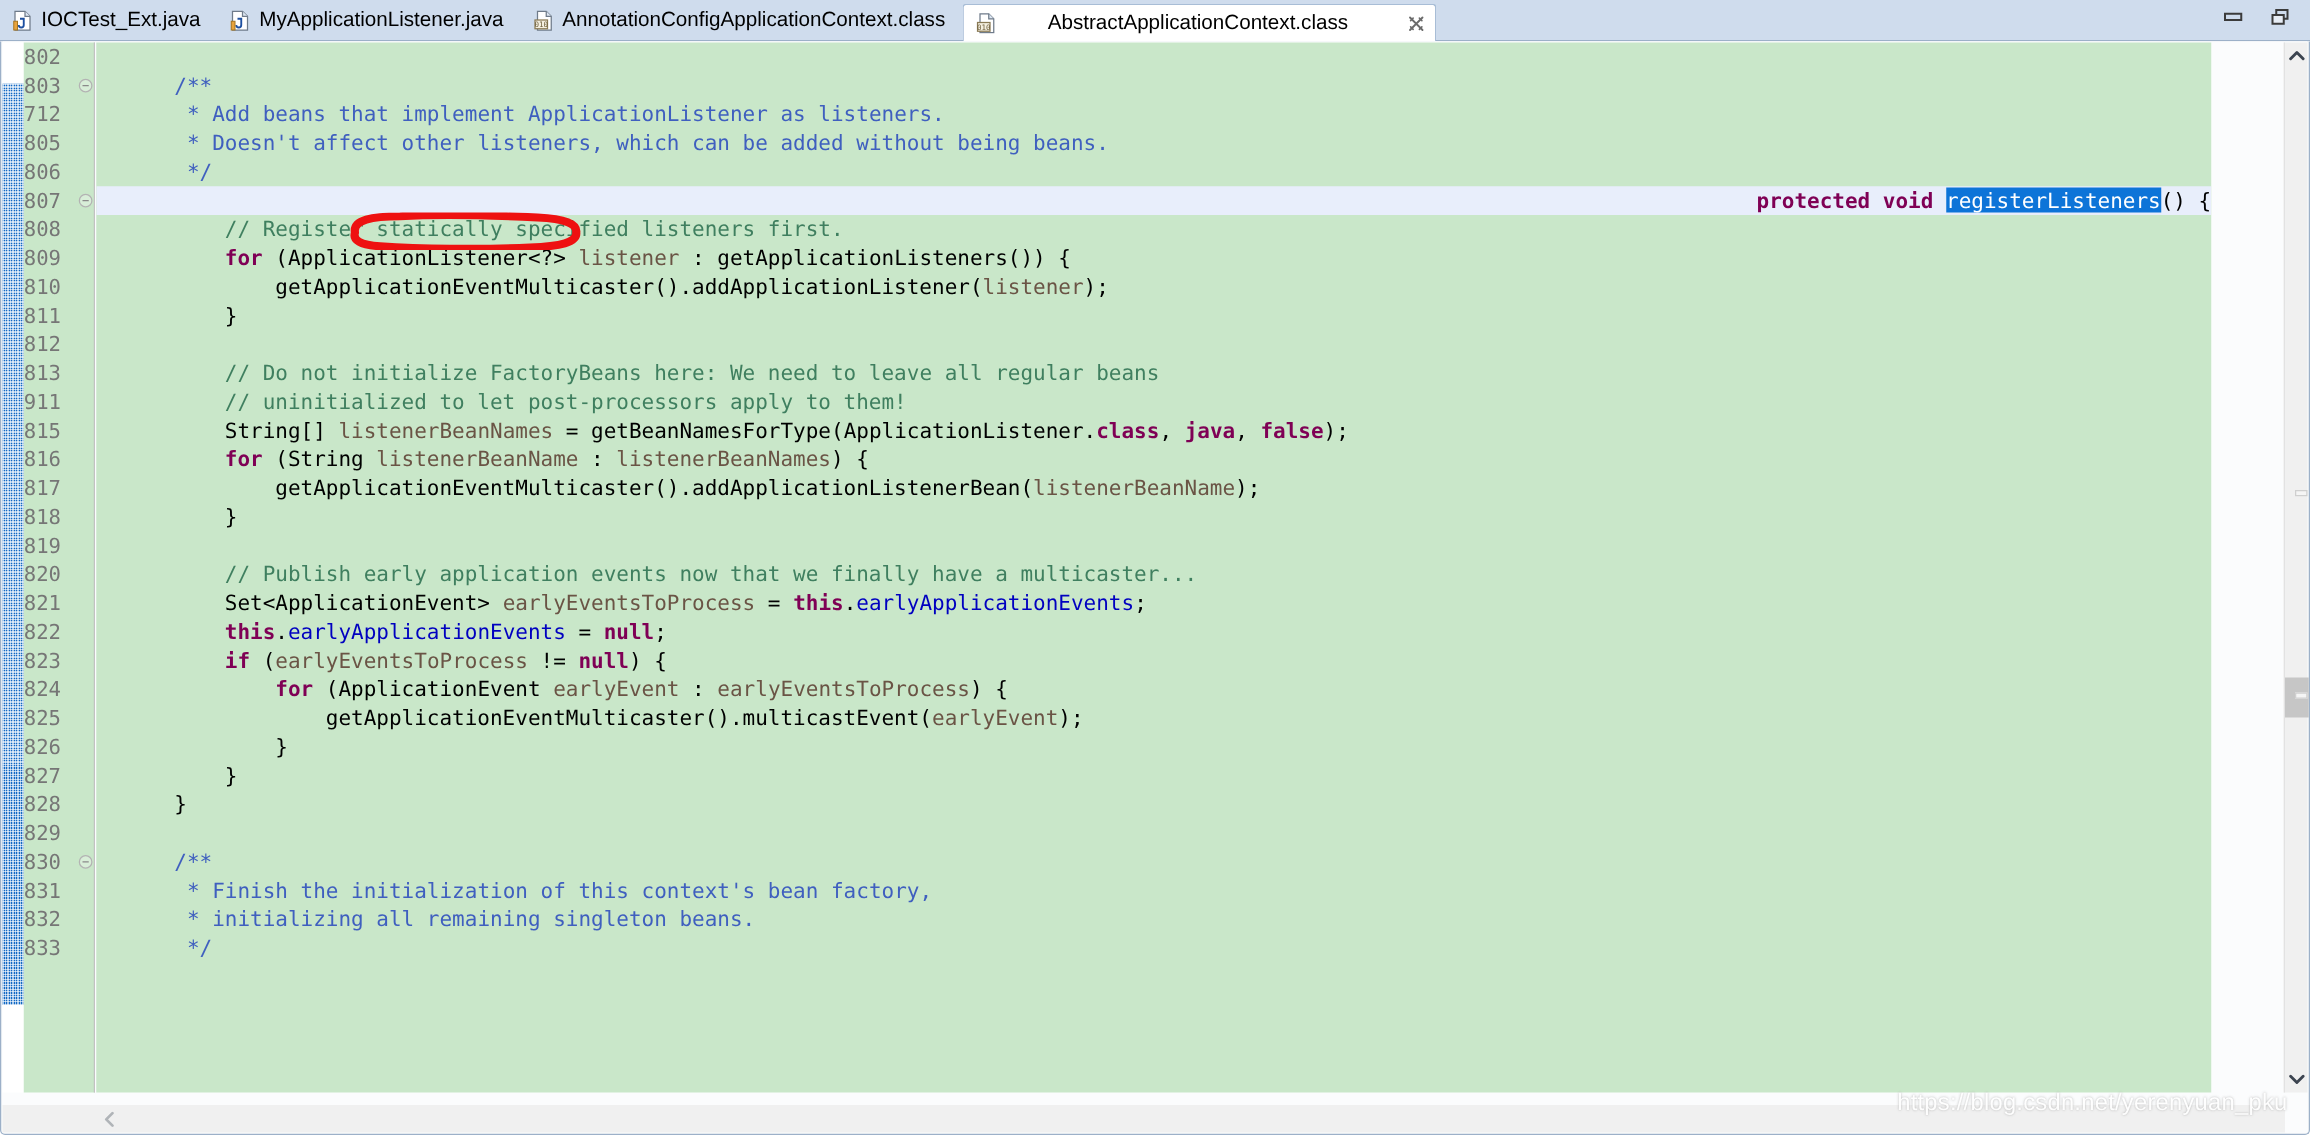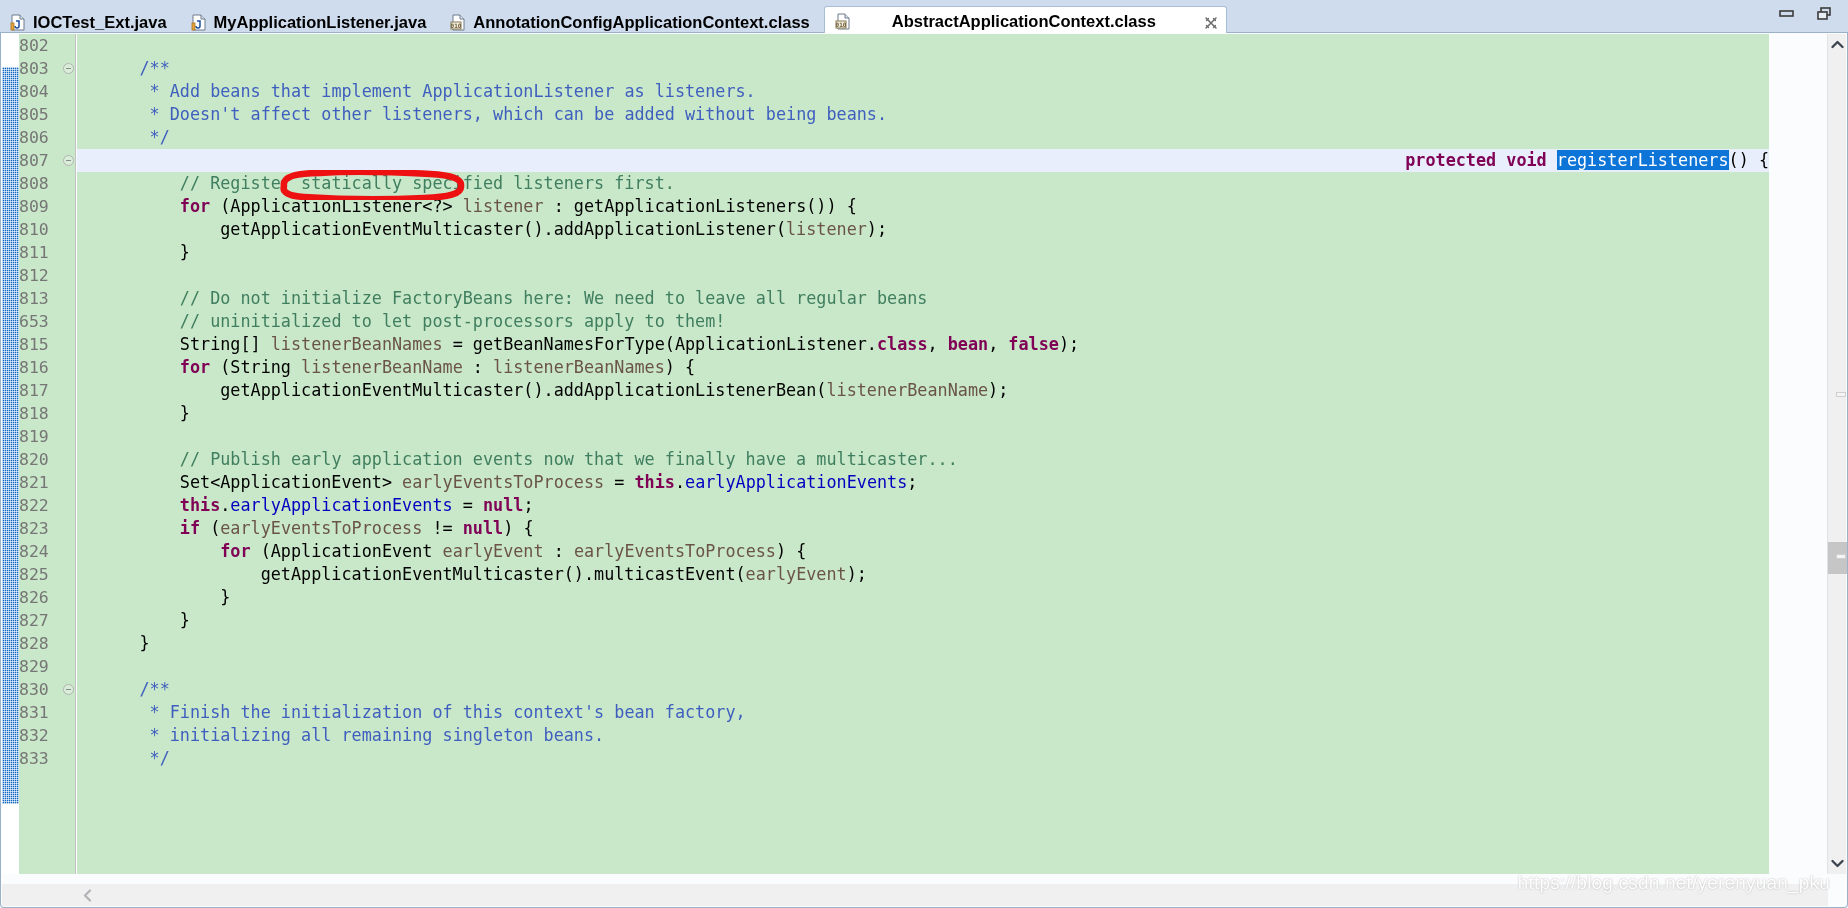--- a/index.html
+++ b/index.html
@@ -29,22 +29,21 @@
     height: 33px;
     background: #cfdced;
     border-bottom: 1px solid #9cb0c8;
     box-sizing: border-box;
   }
   .tabbar-inner {
     position: absolute;
     left: 0; top: 0;
     height: 33px;
     display: flex;
-    align-items: flex-end;
-    font-weight: bold;
+    align-items: flex-start;
   }
   .tab {
     height: 27px;
     display: flex;
     align-items: center;
     padding: 0 14px 0 10px;
     gap: 7px;
     font-size: 16.5px;
     color: #000000;
     white-space: nowrap;
@@ -358,31 +357,31 @@
 
   <div class="editor-frame">
 
     <div class="markerbar">
       <div class="markerbar-fill"></div>
     </div>
 
     <div class="gutter" id="gutter">
         <div class="gutter-line"><span>802</span></div>
         <div class="gutter-line"><span>803</span><span class="fold"></span></div>
-        <div class="gutter-line"><span>804</span></div>
+        <div class="gutter-line"><span>712</span></div>
         <div class="gutter-line"><span>805</span></div>
         <div class="gutter-line"><span>806</span></div>
         <div class="gutter-line"><span>807</span><span class="fold"></span></div>
         <div class="gutter-line"><span>808</span></div>
         <div class="gutter-line"><span>809</span></div>
         <div class="gutter-line"><span>810</span></div>
         <div class="gutter-line"><span>811</span></div>
         <div class="gutter-line"><span>812</span></div>
         <div class="gutter-line"><span>813</span></div>
-        <div class="gutter-line"><span>653</span></div>
+        <div class="gutter-line"><span>911</span></div>
         <div class="gutter-line"><span>815</span></div>
         <div class="gutter-line"><span>816</span></div>
         <div class="gutter-line"><span>817</span></div>
         <div class="gutter-line"><span>818</span></div>
         <div class="gutter-line"><span>819</span></div>
         <div class="gutter-line"><span>820</span></div>
         <div class="gutter-line"><span>821</span></div>
         <div class="gutter-line"><span>822</span></div>
         <div class="gutter-line"><span>823</span></div>
         <div class="gutter-line"><span>824</span></div>
@@ -404,21 +403,21 @@
         <div class="code-line"><span class="t-pl">     </span><span class="t-doc">* Doesn't affect other listeners, which can be added without being beans.</span></div>
         <div class="code-line"><span class="t-pl">     </span><span class="t-doc">*/</span></div>
         <div class="code-line current"><span class="t-pl">    </span><span class="t-kw">protected void </span><span class="t-sel">registerListeners</span><span class="t-pl">() {</span></div>
         <div class="code-line"><span class="t-pl">        </span><span class="t-cmt">// Register statically specified listeners first.</span></div>
         <div class="code-line"><span class="t-pl">        </span><span class="t-kw">for</span><span class="t-pl"> (ApplicationListener&lt;?&gt; </span><span class="t-lvar">listener</span><span class="t-pl"> : getApplicationListeners()) {</span></div>
         <div class="code-line"><span class="t-pl">            getApplicationEventMulticaster().addApplicationListener(</span><span class="t-lvar">listener</span><span class="t-pl">);</span></div>
         <div class="code-line"><span class="t-pl">        }</span></div>
         <div class="code-line"></div>
         <div class="code-line"><span class="t-pl">        </span><span class="t-cmt">// Do not initialize FactoryBeans here: We need to leave all regular beans</span></div>
         <div class="code-line"><span class="t-pl">        </span><span class="t-cmt">// uninitialized to let post-processors apply to them!</span></div>
-        <div class="code-line"><span class="t-pl">        String[] </span><span class="t-lvar">listenerBeanNames</span><span class="t-pl"> = getBeanNamesForType(ApplicationListener.</span><span class="t-kw">class</span><span class="t-pl">, </span><span class="t-kw">bean</span><span class="t-pl">, </span><span class="t-kw">false</span><span class="t-pl">);</span></div>
+        <div class="code-line"><span class="t-pl">        String[] </span><span class="t-lvar">listenerBeanNames</span><span class="t-pl"> = getBeanNamesForType(ApplicationListener.</span><span class="t-kw">class</span><span class="t-pl">, </span><span class="t-kw">java</span><span class="t-pl">, </span><span class="t-kw">false</span><span class="t-pl">);</span></div>
         <div class="code-line"><span class="t-pl">        </span><span class="t-kw">for</span><span class="t-pl"> (String </span><span class="t-lvar">listenerBeanName</span><span class="t-pl"> : </span><span class="t-lvar">listenerBeanNames</span><span class="t-pl">) {</span></div>
         <div class="code-line"><span class="t-pl">            getApplicationEventMulticaster().addApplicationListenerBean(</span><span class="t-lvar">listenerBeanName</span><span class="t-pl">);</span></div>
         <div class="code-line"><span class="t-pl">        }</span></div>
         <div class="code-line"></div>
         <div class="code-line"><span class="t-pl">        </span><span class="t-cmt">// Publish early application events now that we finally have a multicaster...</span></div>
         <div class="code-line"><span class="t-pl">        Set&lt;ApplicationEvent&gt; </span><span class="t-lvar">earlyEventsToProcess</span><span class="t-pl"> = </span><span class="t-kw">this</span><span class="t-pl">.</span><span class="t-fld">earlyApplicationEvents</span><span class="t-pl">;</span></div>
         <div class="code-line"><span class="t-pl">        </span><span class="t-kw">this</span><span class="t-pl">.</span><span class="t-fld">earlyApplicationEvents</span><span class="t-pl"> = </span><span class="t-kw">null</span><span class="t-pl">;</span></div>
         <div class="code-line"><span class="t-pl">        </span><span class="t-kw">if</span><span class="t-pl"> (</span><span class="t-lvar">earlyEventsToProcess</span><span class="t-pl"> != </span><span class="t-kw">null</span><span class="t-pl">) {</span></div>
         <div class="code-line"><span class="t-pl">            </span><span class="t-kw">for</span><span class="t-pl"> (ApplicationEvent </span><span class="t-lvar">earlyEvent</span><span class="t-pl"> : </span><span class="t-lvar">earlyEventsToProcess</span><span class="t-pl">) {</span></div>
         <div class="code-line"><span class="t-pl">                getApplicationEventMulticaster().multicastEvent(</span><span class="t-lvar">earlyEvent</span><span class="t-pl">);</span></div>

